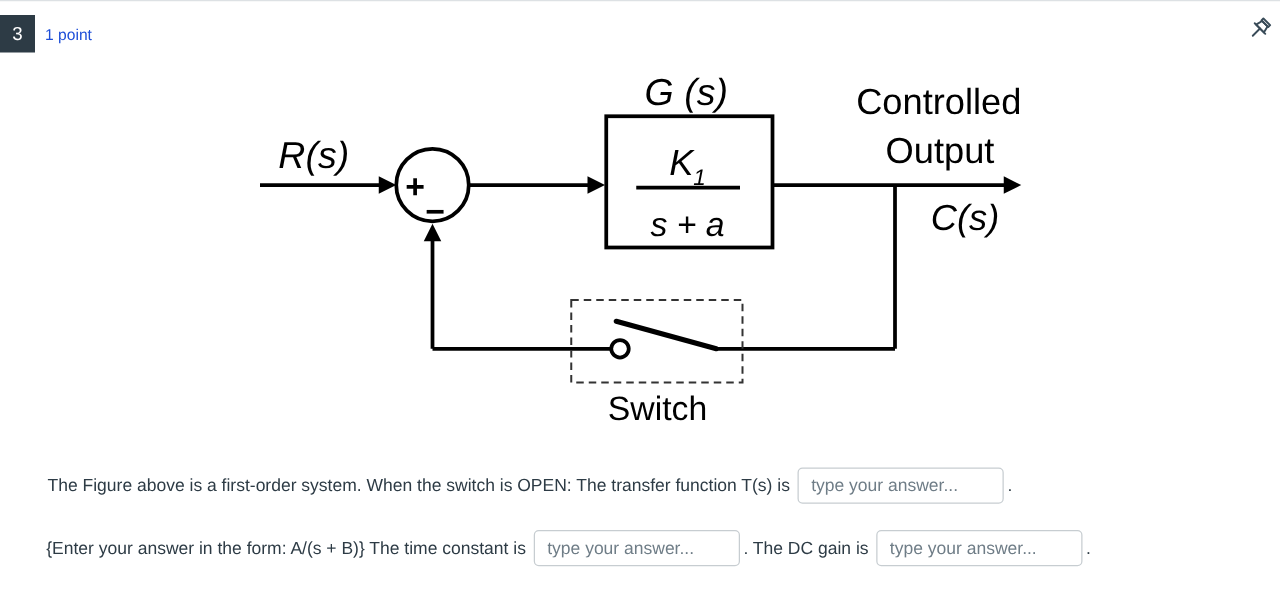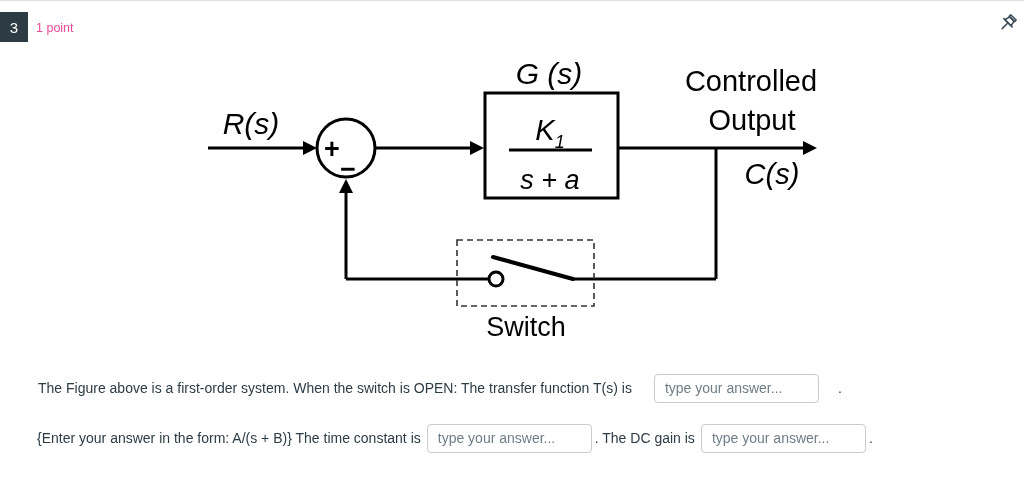--- a/index.html
+++ b/index.html
@@ -14,33 +14,33 @@
   }
   .top-border { position: absolute; top: 0; left: 0; right: 0; height: 1px; background: #dde1e4; }
   .q-badge {
     position: absolute; left: 0; top: 12px; width: 28px; height: 30px;
     background: #2d3b45; color: #ffffff;
     display: flex; align-items: center; justify-content: center;
     font-size: 15px;
   }
   .q-points {
     position: absolute; left: 36px; top: 21px;
-    font-size: 12.5px; color: #ec4899;
+    font-size: 12.5px; color: #1d4ed8;
   }
   .pin-btn {
     position: absolute; right: 4px; top: 13px; width: 24px; height: 24px;
     background: transparent; border: none; padding: 0; cursor: pointer;
   }
   .diagram { position: absolute; left: 0; top: 0; width: 1024px; height: 365px; }
   .diagram text { fill: #000000; }
   .q-line {
     position: absolute; display: flex; align-items: center;
     white-space: nowrap; font-size: 14px; color: #2d3b45; height: 30px;
   }
-  .q-line-1 { left: 38px; top: 373px; gap: 16px; }
+  .q-line-1 { left: 38px; top: 373px; }
   .q-line-2 { left: 37px; top: 423px; }
   .answer-input {
     width: 165px; height: 29px;
     border: 1px solid #c7cdd1; border-radius: 4px;
     padding: 5px 10px; font-size: 14px; color: #b91c1c;
     font-family: "Liberation Sans", "DejaVu Sans", sans-serif;
     margin-left: 6px; margin-right: 3px;
     outline: none; background: #ffffff;
   }
   .answer-input::placeholder { color: #6f7d87; opacity: 1; }

